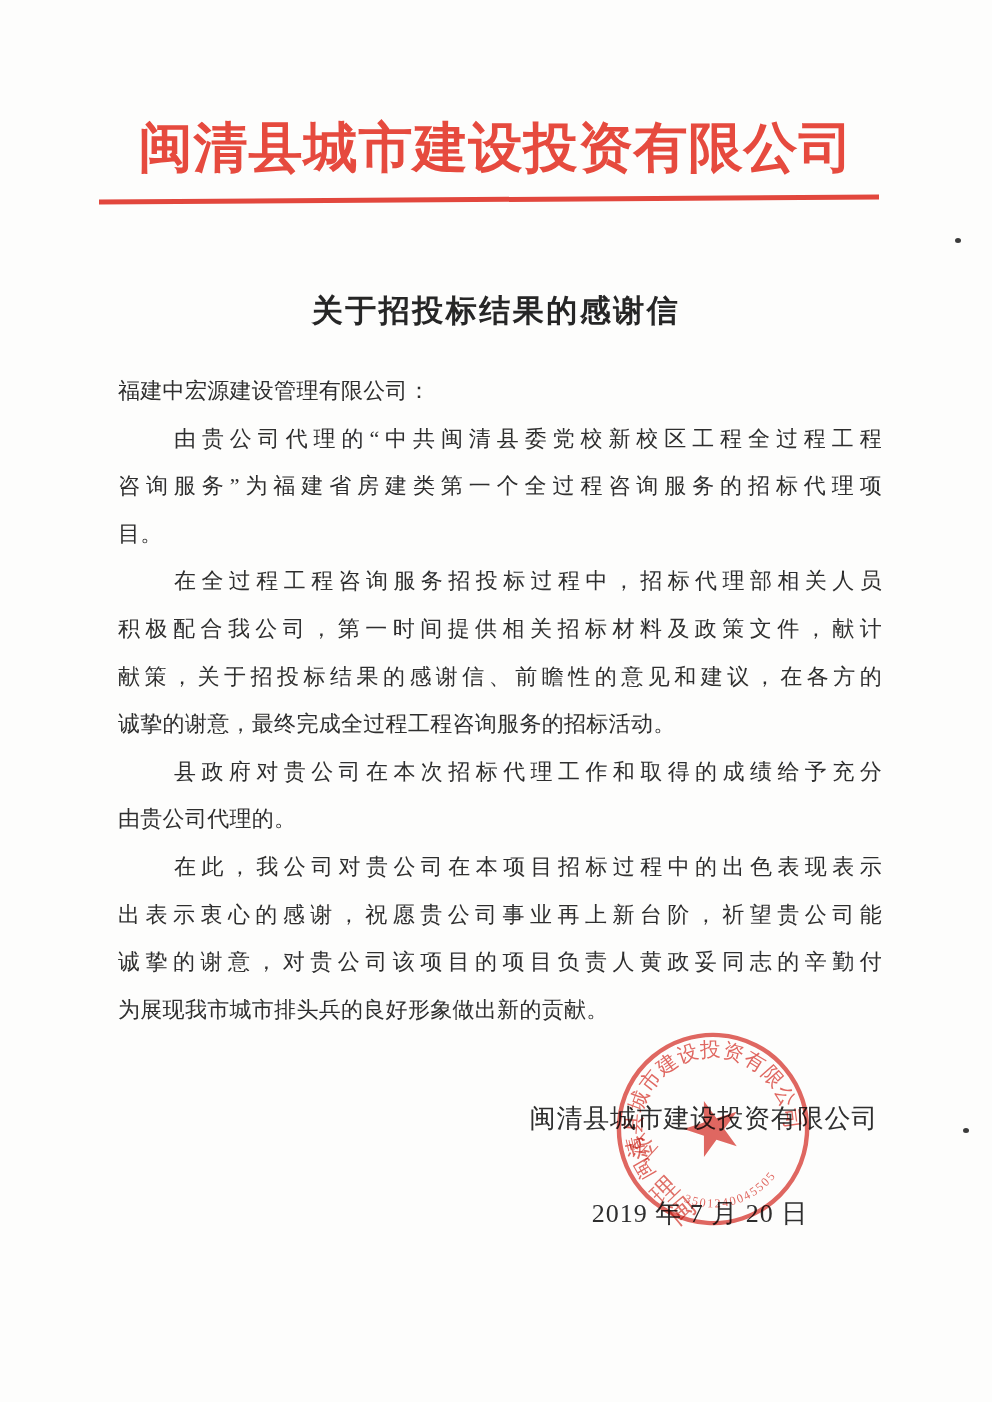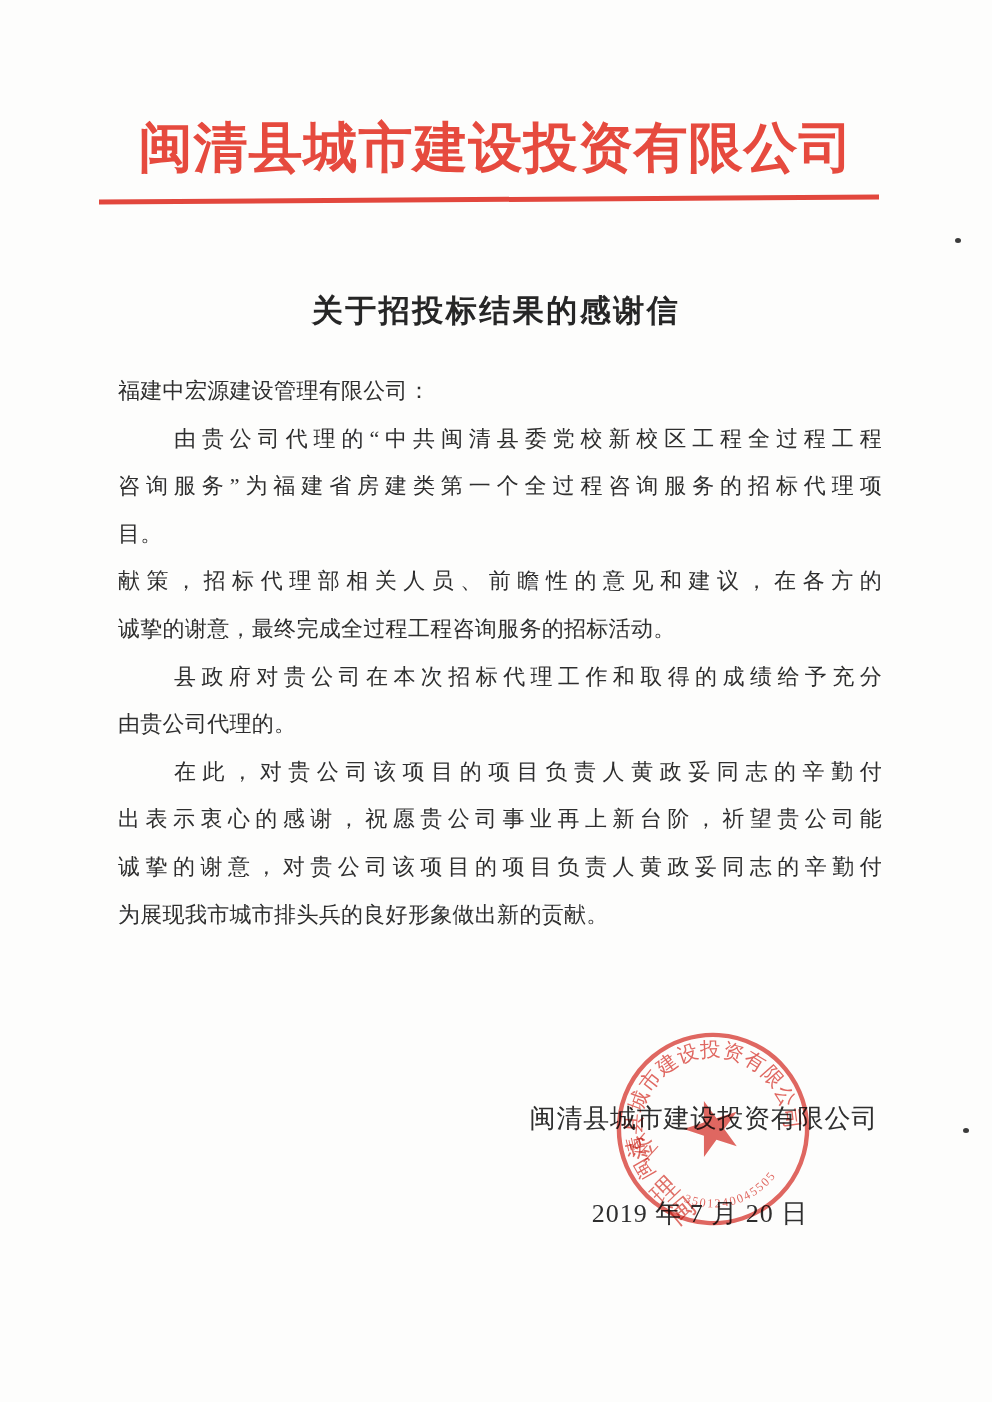--- a/index.html
+++ b/index.html
@@ -117,25 +117,27 @@
   <div class="red-rule"></div>
 
   <div class="doc-title">关于招投标结果的感谢信</div>
 
   <div class="letter-body">
     <div class="line">福建中宏源建设管理有限公司：</div>
 
   <div class="line indent fill">由贵公司代理的“中共闽清县委党校新校区工程全过程工程</div>
       <div class="line fill">咨询服务”为福建省房建类第一个全过程咨询服务的招标代理项</div>
       <div class="line">目。</div>
-      <div class="line fill">献策，招标代理部相关人员、前瞻性的意见和建议，在各方的</div>
+      <div class="line indent fill">在全过程工程咨询服务招投标过程中，招标代理部相关人员</div>
+      <div class="line fill">积极配合我公司，第一时间提供相关招标材料及政策文件，献计</div>
+      <div class="line fill">献策，关于招投标结果的感谢信、前瞻性的意见和建议，在各方的</div>
       <div class="line">诚挚的谢意，最终完成全过程工程咨询服务的招标活动。</div>
       <div class="line indent fill">县政府对贵公司在本次招标代理工作和取得的成绩给予充分</div>
       <div class="line">由贵公司代理的。</div>
-      <div class="line indent fill">在此，对贵公司该项目的项目负责人黄政妥同志的辛勤付</div>
+      <div class="line indent fill">在此，我公司对贵公司在本项目招标过程中的出色表现表示</div>
       <div class="line fill">出表示衷心的感谢，祝愿贵公司事业再上新台阶，祈望贵公司能</div>
       <div class="line fill">诚挚的谢意，对贵公司该项目的项目负责人黄政妥同志的辛勤付</div>
       <div class="line">为展现我市城市排头兵的良好形象做出新的贡献。</div>
     </div>
 
   <div class="signature">闽清县城市建设投资有限公司</div>
 
   <div class="date">2019 年 7 月 20 日</div>
 
   <svg class="seal" viewBox="0 0 200 200" xmlns="http://www.w3.org/2000/svg">

